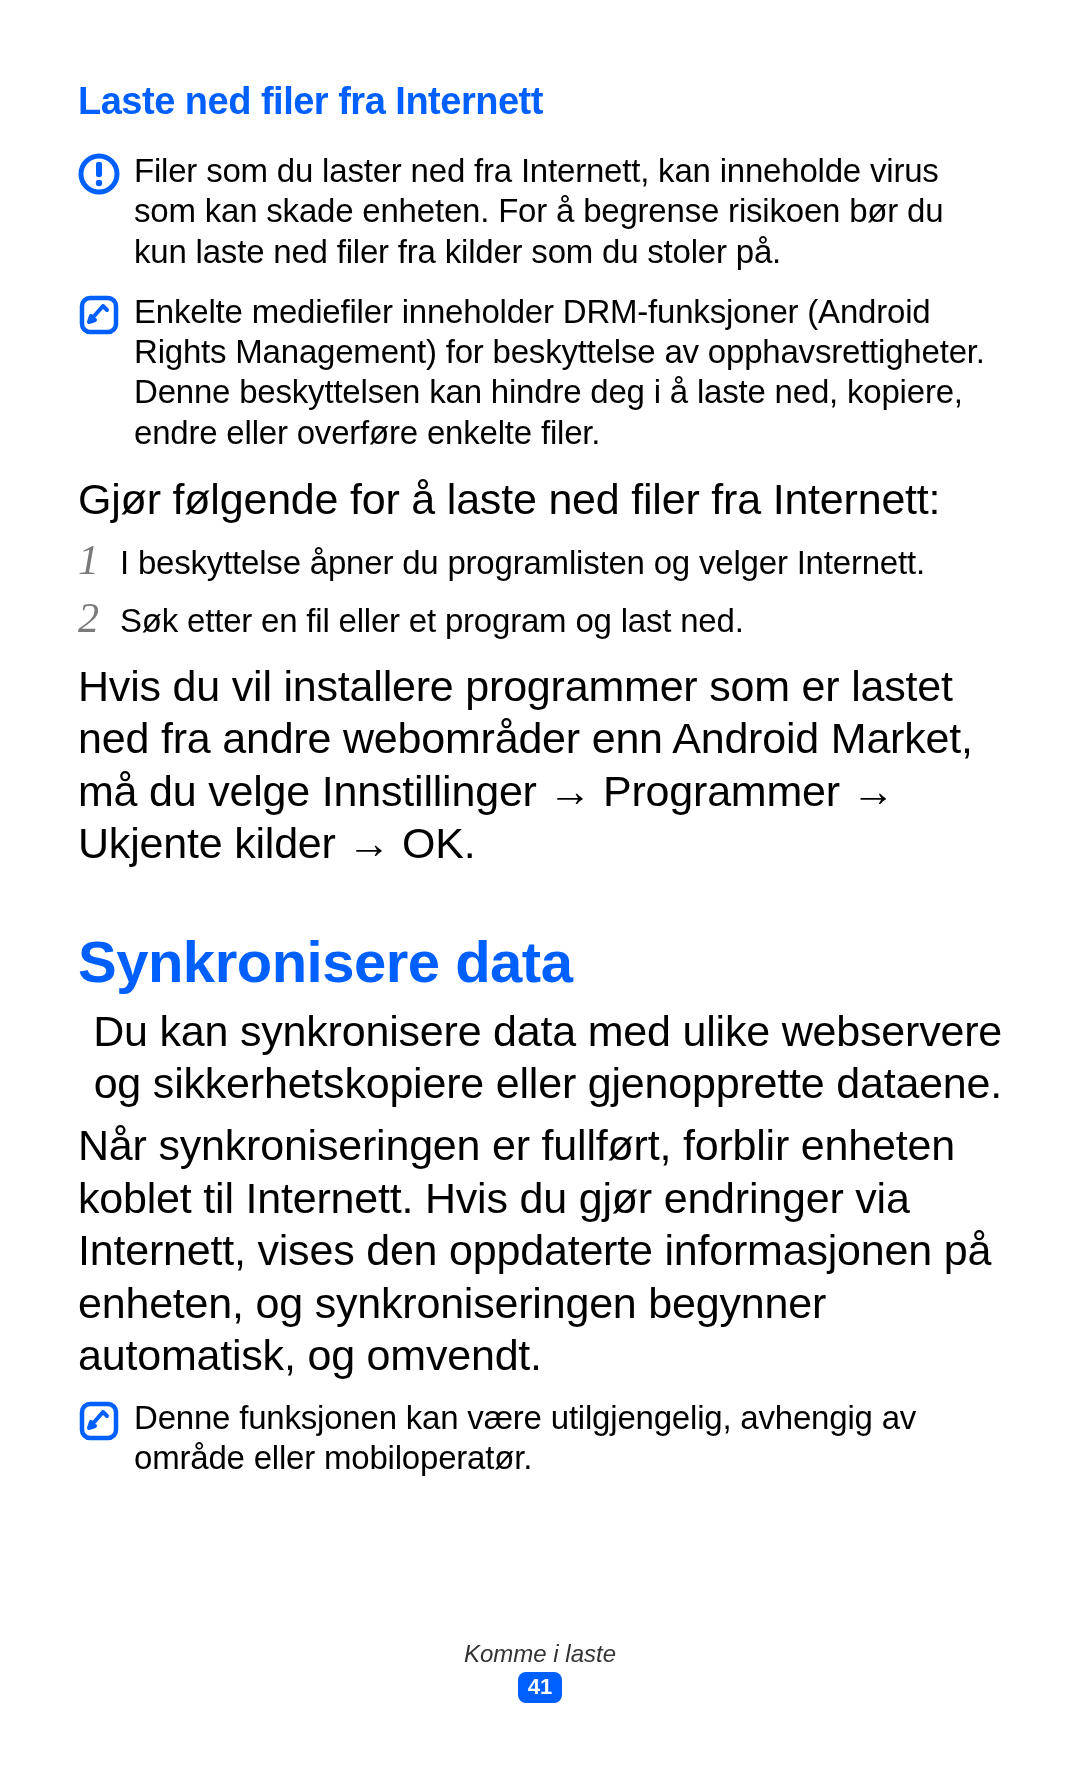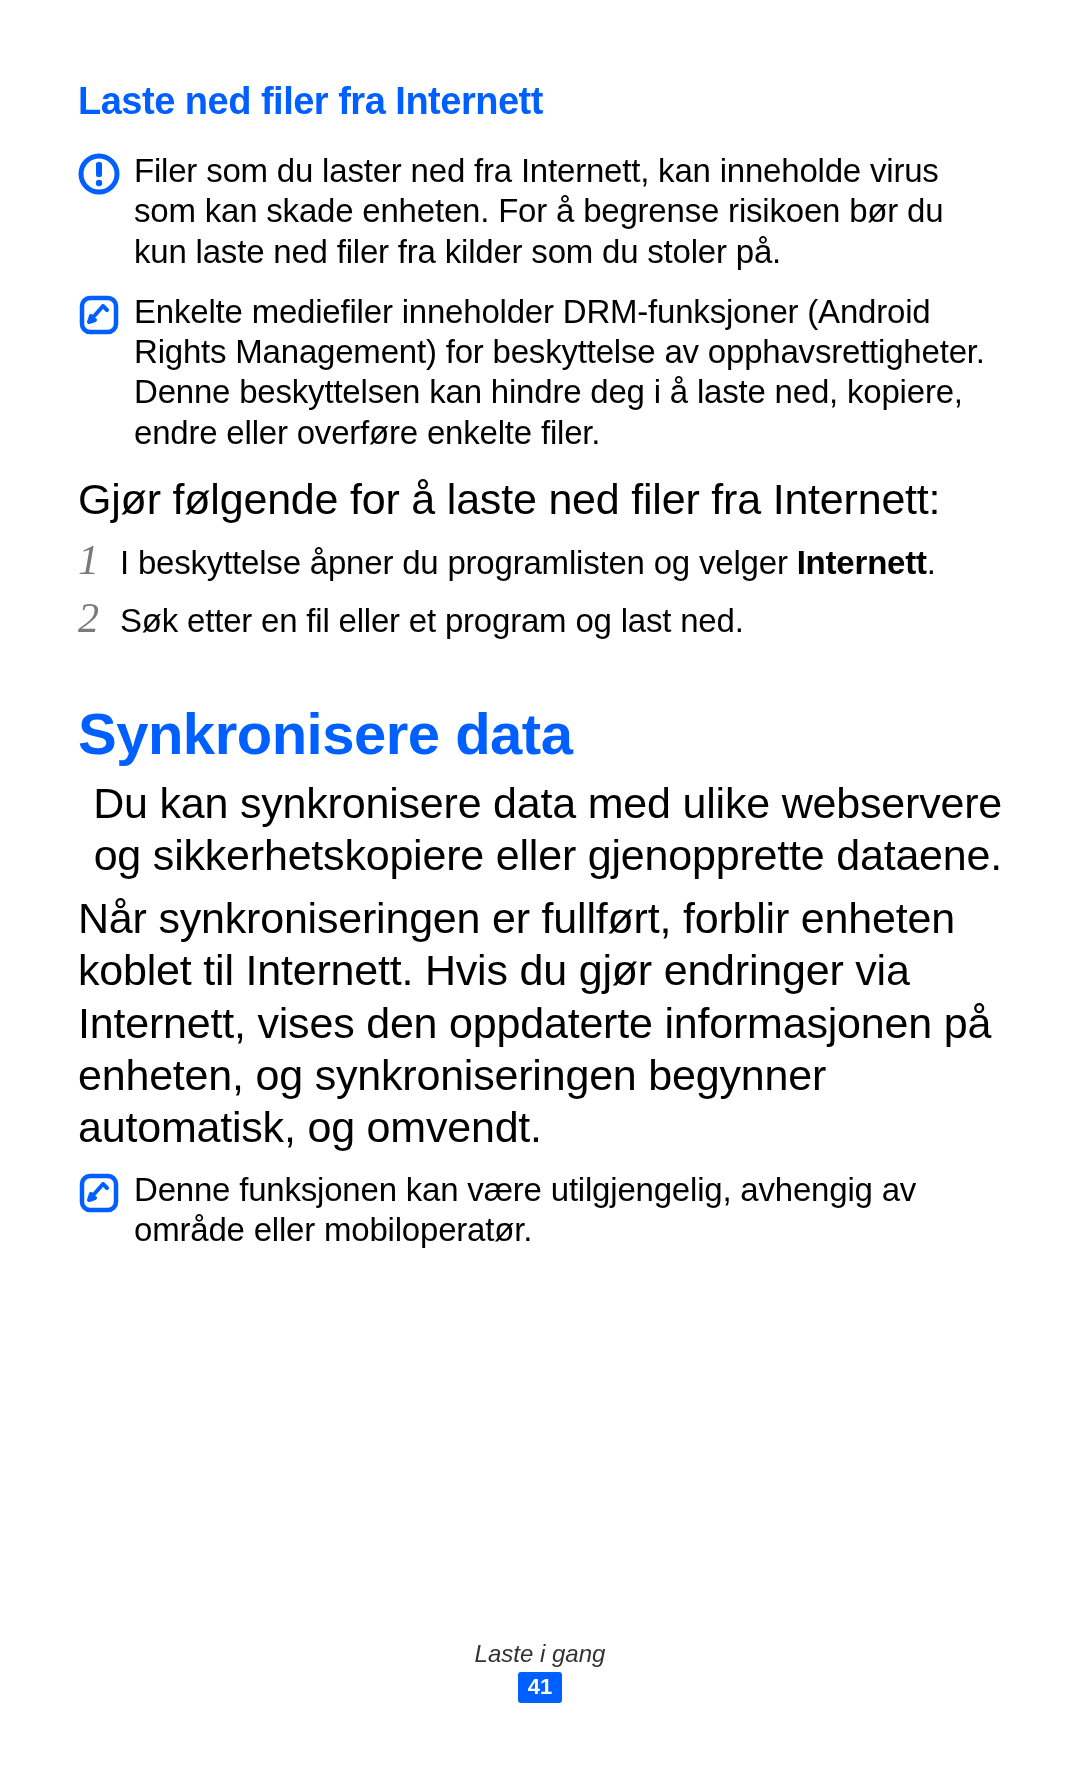--- a/index.html
+++ b/index.html
@@ -66,40 +66,40 @@
     width: 42px;
     flex: 0 0 42px;
     text-align: left;
   }
   .numbered .line {
     font-size: 33px;
     line-height: 1.22;
     letter-spacing: -0.2px;
     padding-top: 4px;
   }
-  .bold { font-weight: 700; margin-top: 11px; }
+  .bold { font-weight: 400; margin-top: 11px; }
   .footer {
     position: absolute;
     left: 0; right: 0;
     bottom: 68px;
     text-align: center;
   }
   .footer-title {
     font-style: italic;
     font-size: 24px;
     color: #333;
     margin-bottom: 4px;
   }
   .footer-badge {
     display: inline-block;
     background: #0060ff;
     color: #fff;
     font-size: 22px;
     font-weight: 600;
-    border-radius: 3px;
+    border-radius: 8px;
     padding: 1px 10px;
     line-height: 1.3;
   }
 </style>
 </head>
 <body>
 
 <div class="page">
 
   <h1>Laste ned filer fra Internett</h1>
@@ -132,34 +132,37 @@
     <div class="line">
       <span>I beskyttelse åpner du programlisten og velger </span><span class="bold">Internett</span><span>.</span>
     </div>
   </div>
 
   <div class="numbered">
     <div class="num">2</div>
     <div class="line">Søk etter en fil eller et program og last ned.</div>
   </div>
 
+  <div class="body-text">
+    <span>Hvis du vil installere programmer som er lastet ned fra andre webområder enn Android Market, må du velge </span><span class="bold">Innstillinger → Programmer → Ukjente kilder → OK</span><span>.</span>
+  </div>
 
   <h2>Synkronisere data</h2>
 
   <div class="body-text" style="margin-top:6px;text-align:right;">Du kan synkronisere data med ulike webservere og sikkerhetskopiere eller gjenopprette dataene.</div>
   <div class="body-text" style="margin-top:2px;">Når synkroniseringen er fullført, forblir enheten koblet til Internett. Hvis du gjør endringer via Internett, vises den oppdaterte informasjonen på enheten, og synkroniseringen begynner automatisk, og omvendt.</div>
 
   <div class="note-block" style="margin-top:16px;">
     <div class="note-icon">
       <svg width="42" height="42" viewBox="0 0 42 42">
         <rect x="4" y="4" width="34" height="34" rx="8" fill="none" stroke="#0060ff" stroke-width="4.5"></rect>
         <path d="M11 28 L25 12 M13 22 L11 28 L17 26 M25 12 L29 16" fill="none" stroke="#0060ff" stroke-width="4" stroke-linecap="round" stroke-linejoin="round"></path>
       </svg>
     </div>
     <div class="note-text">Denne funksjonen kan være utilgjengelig, avhengig av område eller mobiloperatør.</div>
   </div>
 
 </div>
 
 <div class="footer">
-  <div class="footer-title">Laste i gang</div>
+  <div class="footer-title">Komme i laste</div>
   <div class="footer-badge">41</div>
 </div>
 
 </body></html>

